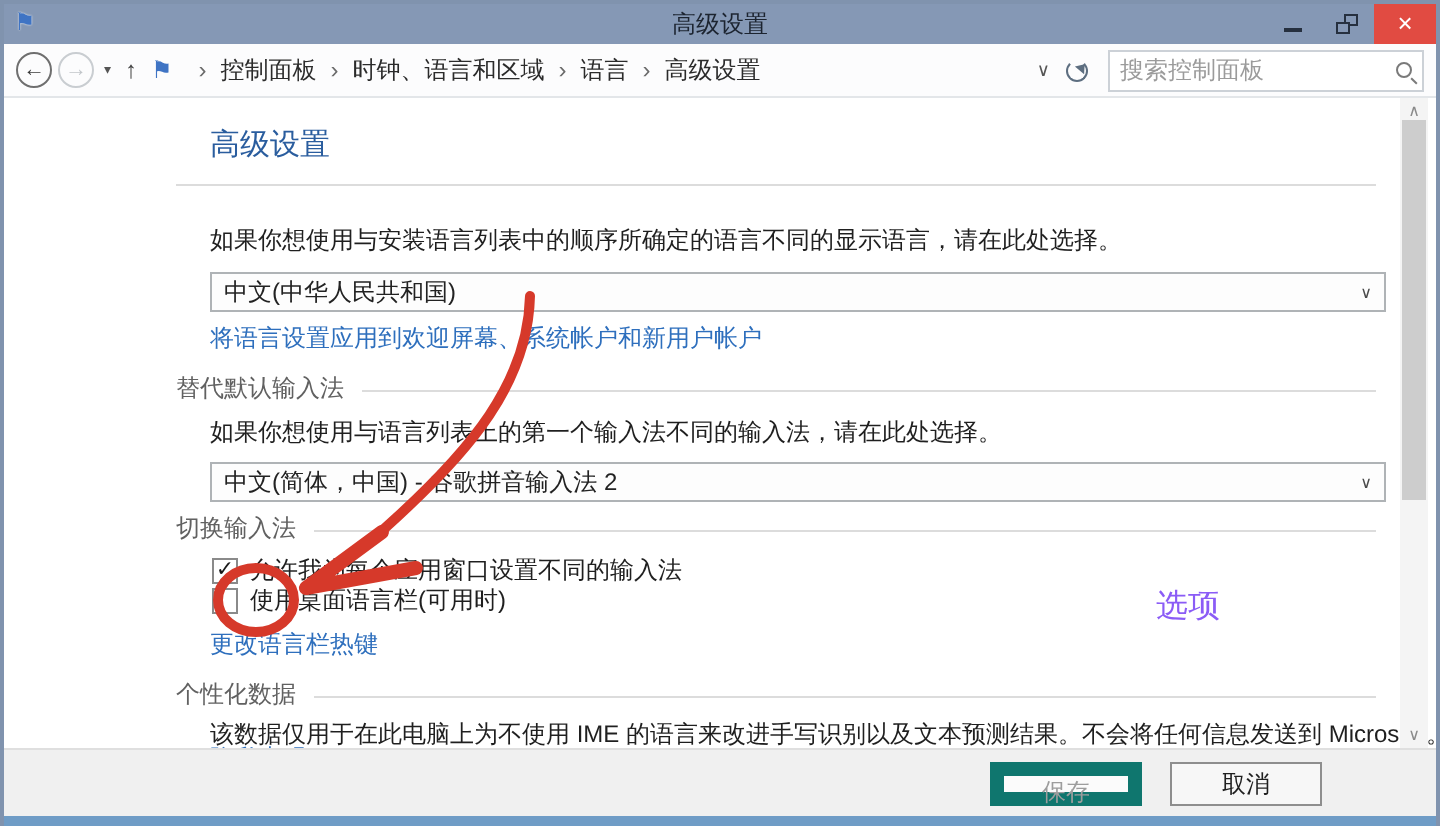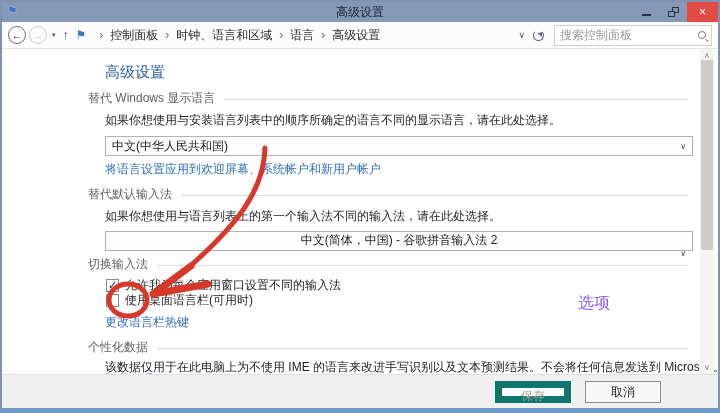--- a/index.html
+++ b/index.html
@@ -114,36 +114,35 @@
         <input placeholder="搜索控制面板" style="">
         <span class="mag-icon"></span>
       </div>
     </div>
   </div>
 
   <div class="content">
     <h1 class="page-title">高级设置</h1>
 
     <div class="group" style="top:41px;">
-      <span>替代 Windows 显示语言</span>
         <span class="rule"></span>
     </div>
     <div class="para" style="top:63px;">如果你想使用与安装语言列表中的顺序所确定的语言不同的显示语言，请在此处选择。</div>
     <div class="combo" style="top:87px;">
       <span>中文(中华人民共和国)</span>
       <span class="chev">∨</span>
     </div>
     <a class="link" style="top:112px;">将语言设置应用到欢迎屏幕、系统帐户和新用户帐户</a>
 
     <div class="group" style="top:137px;">
       <span>替代默认输入法</span>
         <span class="rule"></span>
     </div>
     <div class="para" style="top:159px;">如果你想使用与语言列表上的第一个输入法不同的输入法，请在此处选择。</div>
-    <div class="combo" style="top:182px;flex-direction:column;">
+    <div class="combo" style="top:182px;">
       <span>中文(简体，中国) - 谷歌拼音输入法 2</span>
       <span class="chev">∨</span>
     </div>
 
     <div class="group" style="top:207px;">
       <span>切换输入法</span>
         <span class="rule"></span>
     </div>
     <div class="check-row" style="top:228px;">
       <span class="checkbox">✓</span>

